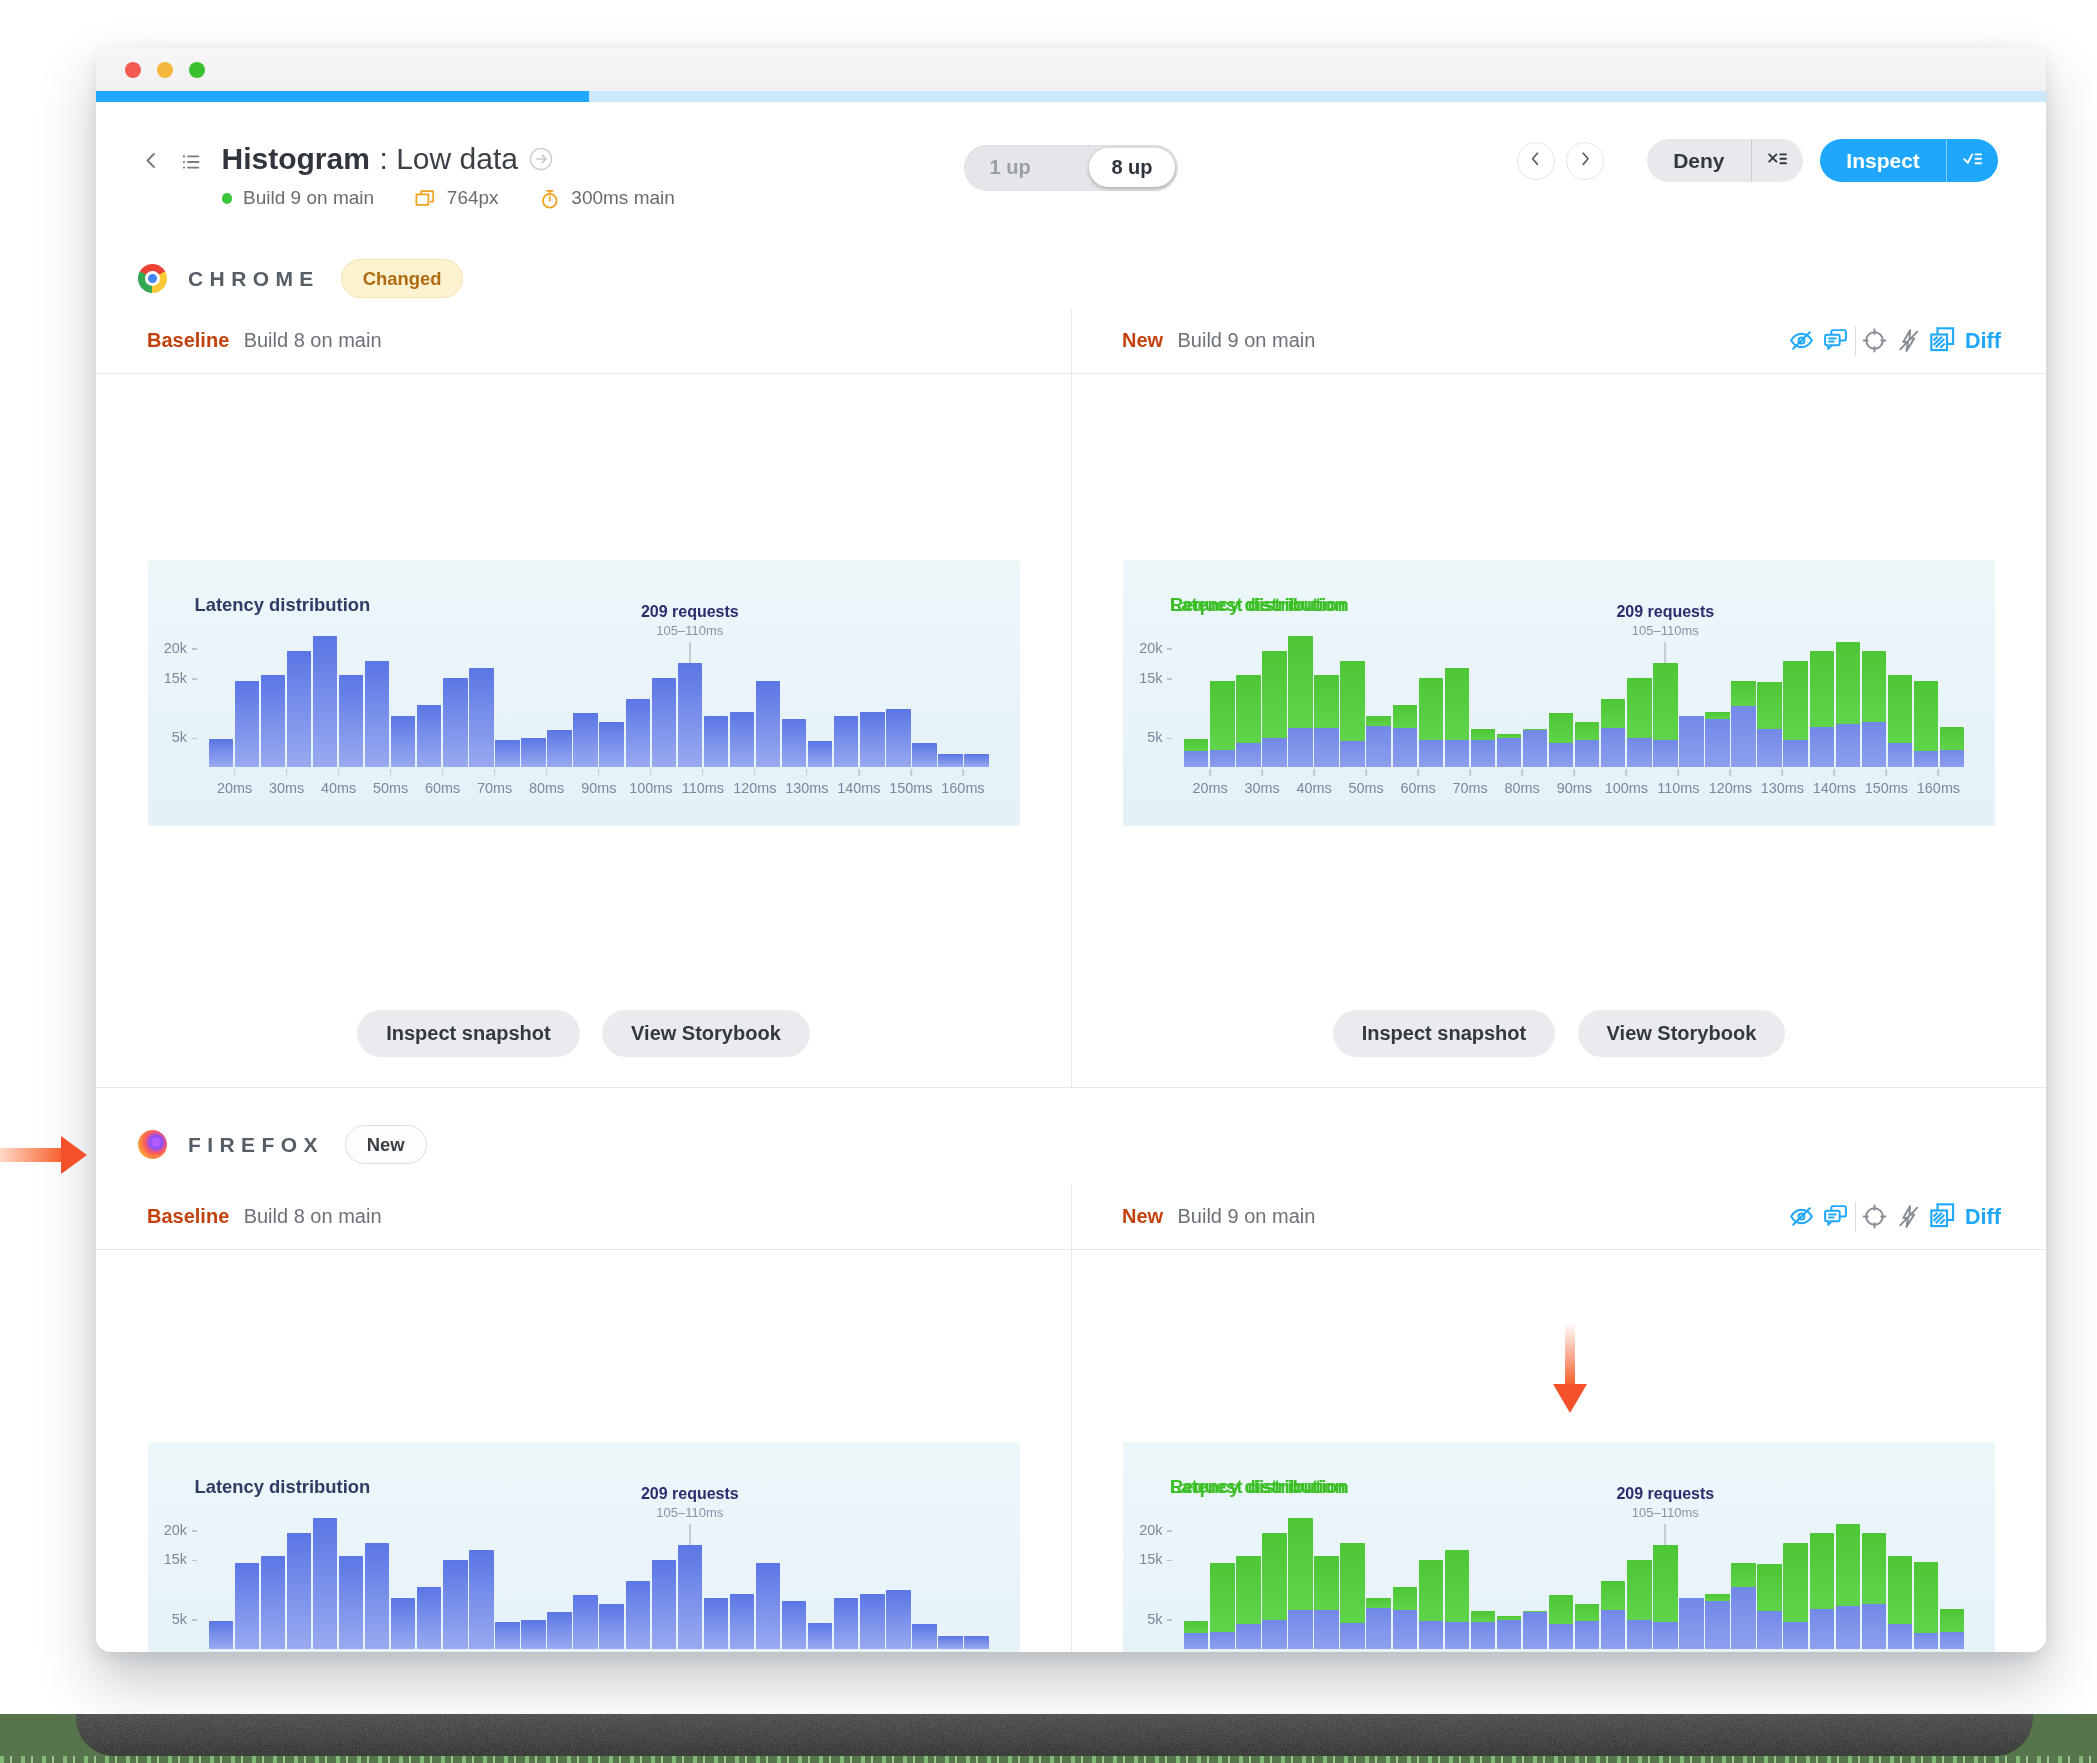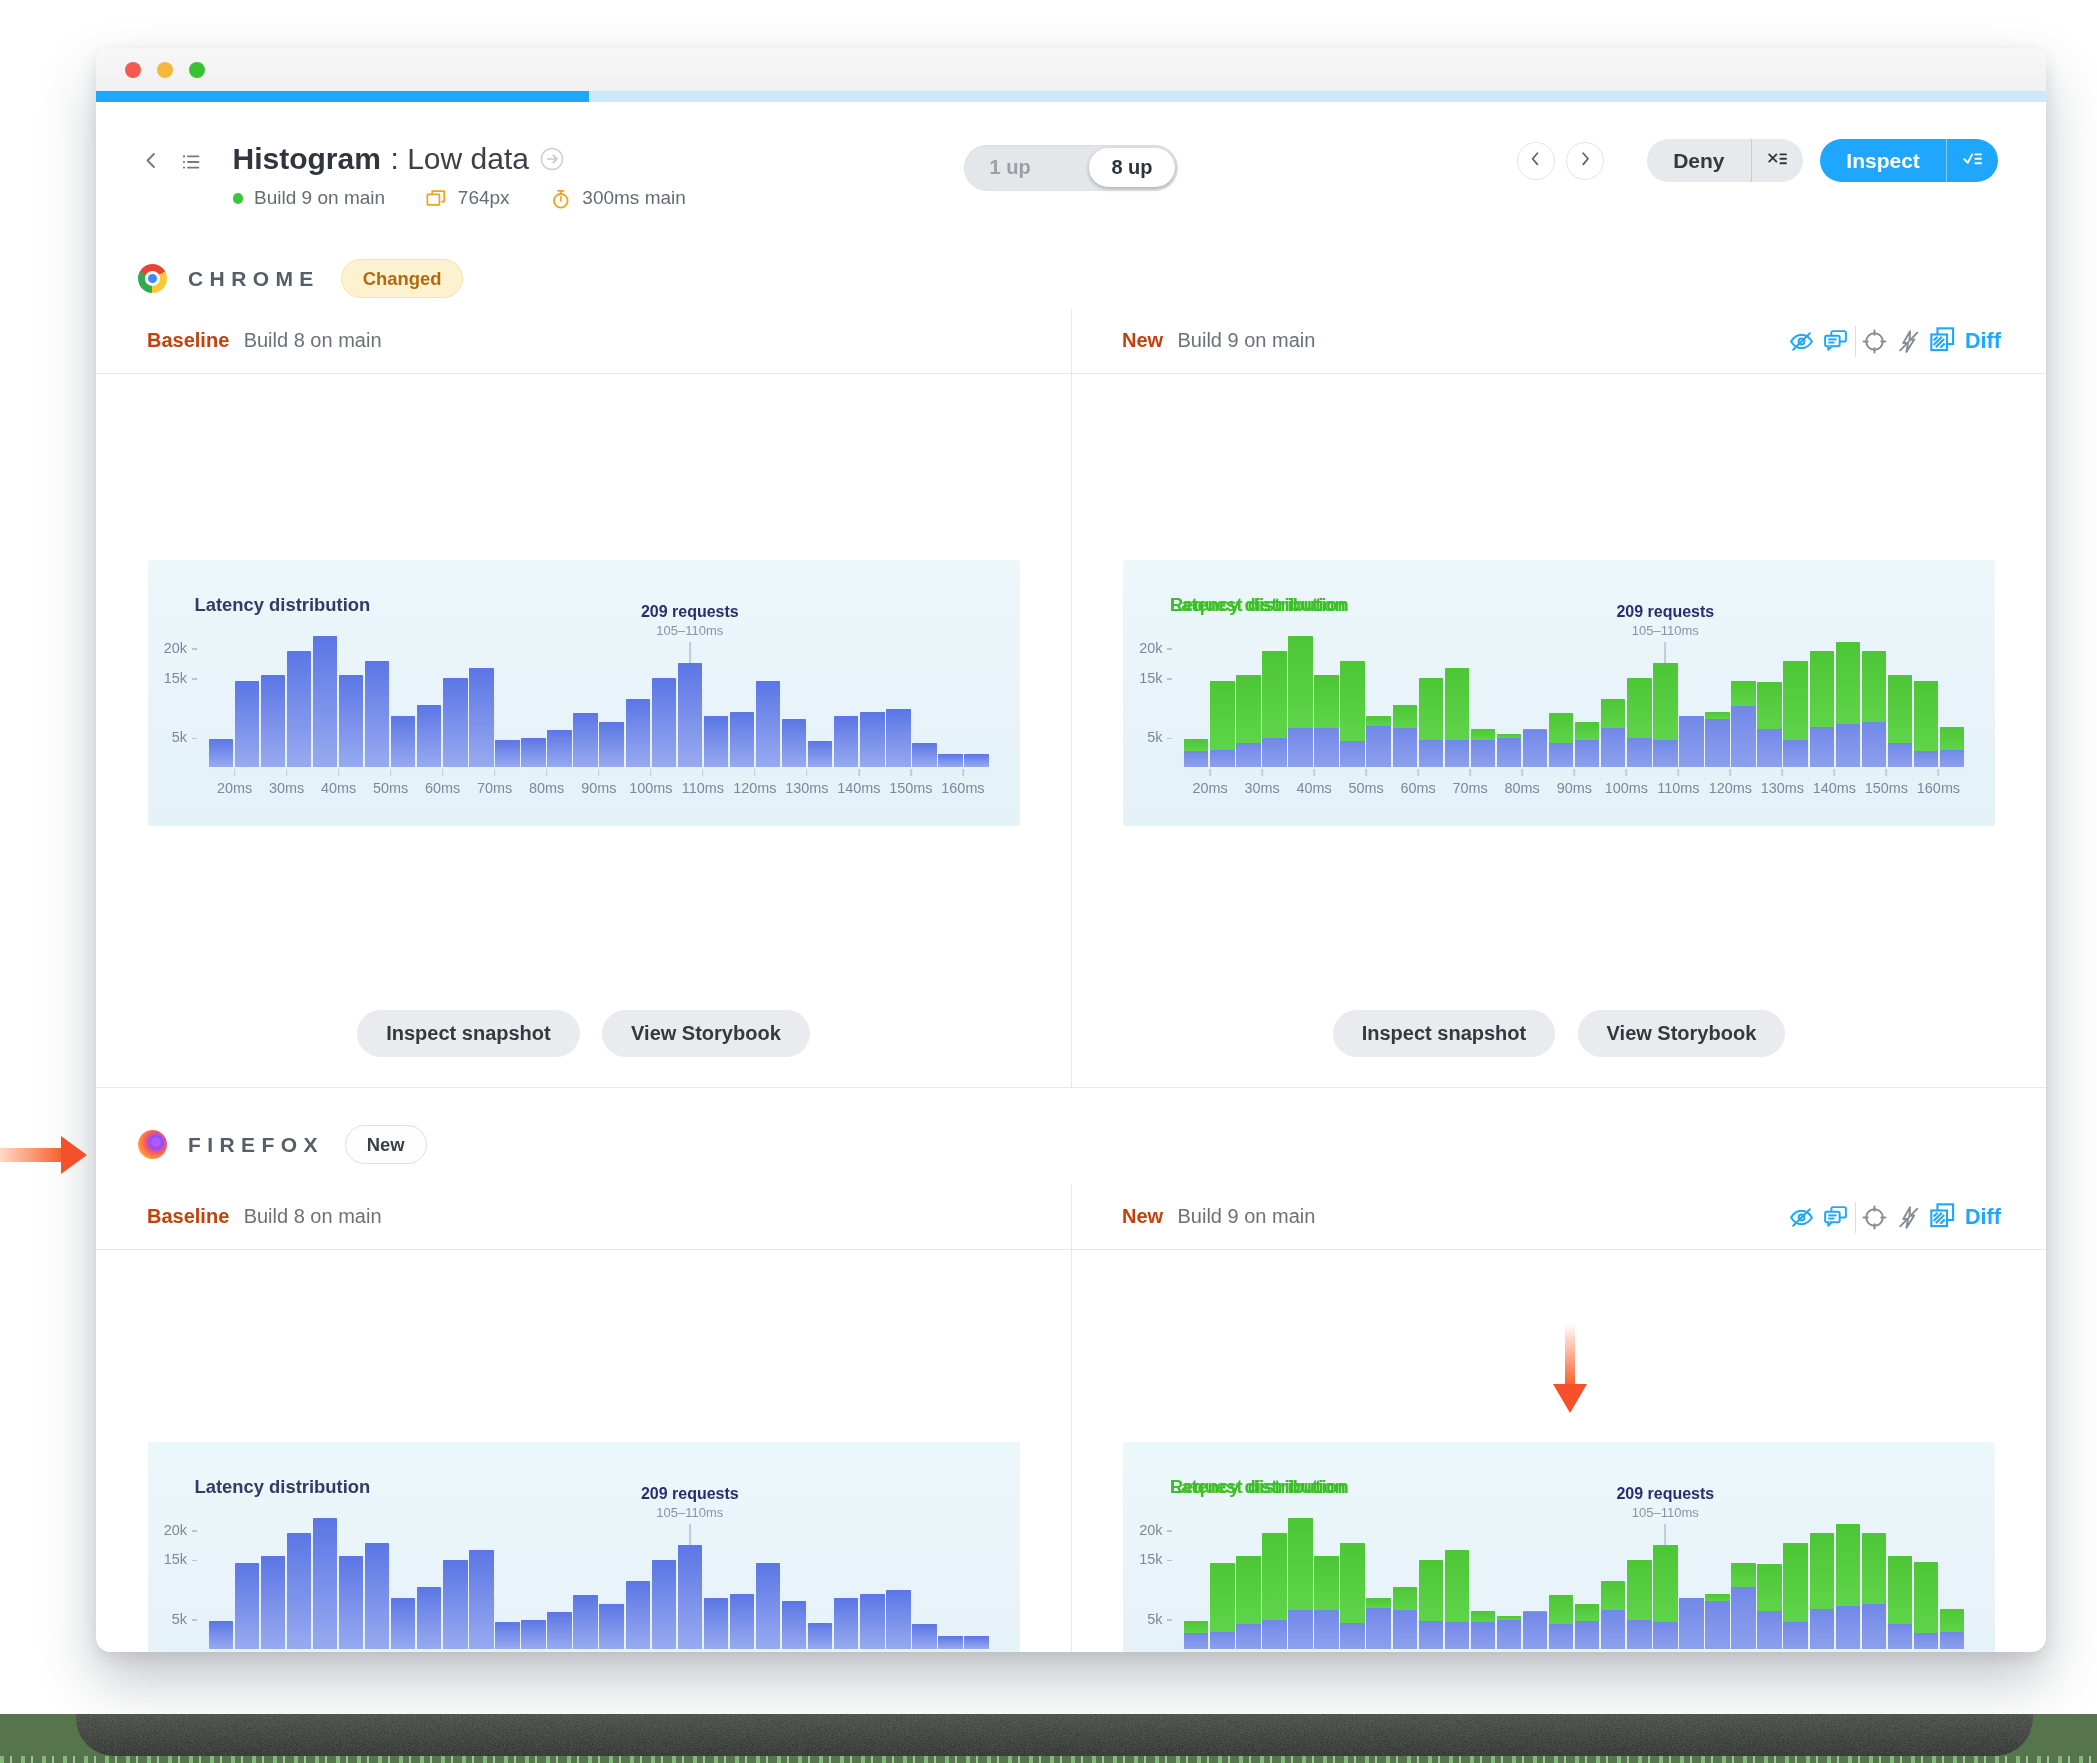--- a/index.html
+++ b/index.html
@@ -14,21 +14,21 @@
   .titlebar{ height:43px; background:linear-gradient(#f7f7f7,#f1f1f2); display:flex; align-items:center; padding-left:29px; gap:16px; }
   .tl{ width:16px; height:16px; border-radius:50%; display:inline-block; }
   .tl.red{background:#f45952;} .tl.yellow{background:#f5b73d;} .tl.green{background:#39c12f;}
   .progress{ height:11.2px; background:#cde7fb; }
   .progress-fill{ height:100%; width:25.3%; background:var(--accent_blue,#1ea7fd); }
 
   
   .header{ position:relative; padding:40px 48px 29px 42px; }
   .header-left{ display:flex; align-items:flex-start; gap:11.2px; }
   .icon-btn{ background:none; border:none; cursor:pointer; padding:3.2px; line-height:0; }
-  .titles{ margin-left:16px; }
+  .titles{ margin-left:5px; }
   .title-row{ display:flex; align-items:center; gap:9.6px; font-size:30px; color:#30363c; }
   .title-row .t-bold{ font-weight:700; }
   .title-row .t-sub{ font-weight:300; color:#3a4046; }
   .meta-row{ display:flex; align-items:center; gap:11.2px; margin-top:11.2px; font-size:19px; color:#666c72; }
   .meta-row .gap{ width:17.6px; }
   .dot{ width:10.4px; height:10.4px; border-radius:50%; background:#3dc53c; display:inline-block; }
   .toggle{ position:absolute; left:50%; top:43px; transform:translateX(-50%); background:#e4e6e9; border-radius:801px; padding:3.2px; display:flex; align-items:center; box-shadow:inset 0 0.8px 1.6px rgba(0,0,0,.06);gap:36px; }
   .toggle .opt{ font-size:20px; font-weight:700; color:#9aa0a6; padding:8px 22.4px; border:none; background:none; border-radius:801px; cursor:pointer; }
   .toggle .opt.active{ background:#fff; color:#2e343b; box-shadow:0 1.6px 4px rgba(0,0,0,.28); }
   .header-right{ position:absolute; right:48px; top:37px; display:flex; align-items:center; gap:11.2px; }
@@ -52,21 +52,21 @@
   .chrome-logo{ background:conic-gradient(from 60deg,#fcc934 0 120deg,#34a853 120deg 240deg,#ea4335 240deg 360deg); }
   .chrome-logo::before{ content:""; position:absolute; inset:7.2px; border-radius:50%; background:#fff; }
   .chrome-logo::after{ content:""; position:absolute; inset:9.6px; border-radius:50%; background:#4285f4; }
   .firefox-logo{ background:radial-gradient(circle at 62% 42%, #b15bff 0 16%, #8a4dff 24%, #ff5c57 46%, #ff9540 68%, #ffcb3e 92%); }
 
   .compare-header{ display:flex; border-bottom:0.8px solid #e6e8ea; }
   .compare-half{ width:50%; display:flex; align-items:center; padding:0 45px 0 51px; height:64px; font-size:20px; }
   .compare-half + .compare-half{ border-left:0.8px solid #e6e8ea; padding-left:50px; }
   .cmp-label{ font-weight:700; color:#c2410c; margin-right:14.4px; }
   .cmp-build{ color:#6b7178; }
-  .toolbar{ margin-left:auto; display:flex; align-items:flex-end; gap:4px; }
+  .toolbar{ margin-left:auto; display:flex; align-items:center; gap:4px; }
   .tb-sep{ width:0.8px; height:30.5px; background:#dadde1; }
   .tb-btn{ background:none; border:none; cursor:pointer; line-height:0; padding:1.6px; }
   .diff-group{ display:flex; align-items:center; gap:8px; background:none; border:none; cursor:pointer; }
   .diff-label{ font-size:21.6px; font-weight:700; color:var(--accent_blue,#1ea7fd); }
 
   .panels{ display:flex; border-bottom:0.8px solid #e6e8ea; }
   .panel{ width:50%; padding:186px 0 30.5px; }
   .panel + .panel{ border-left:0.8px solid #e6e8ea; }
   .ff .panel{ padding-top:192px; }
   .ff .panels{ border-bottom:none; }

